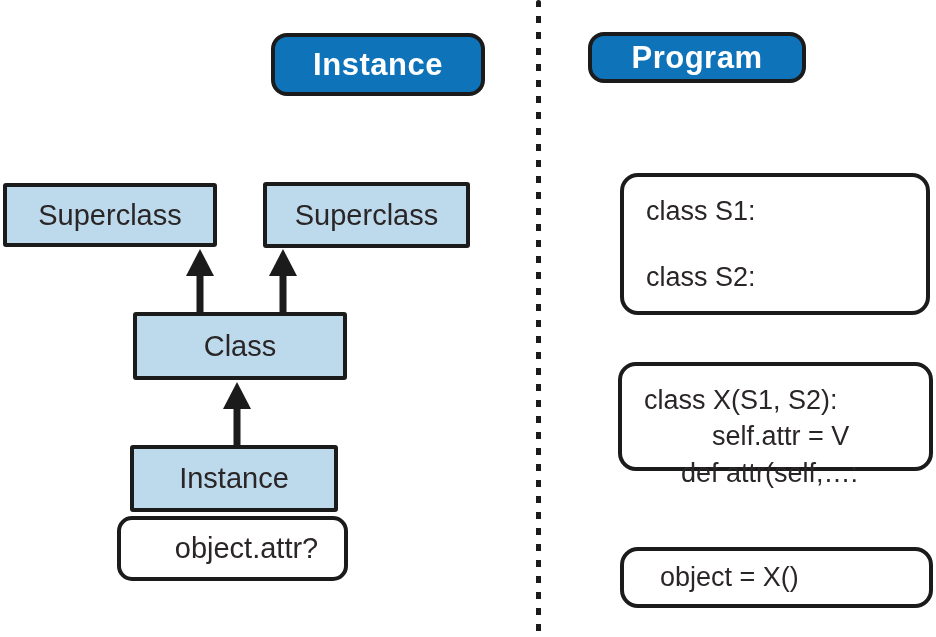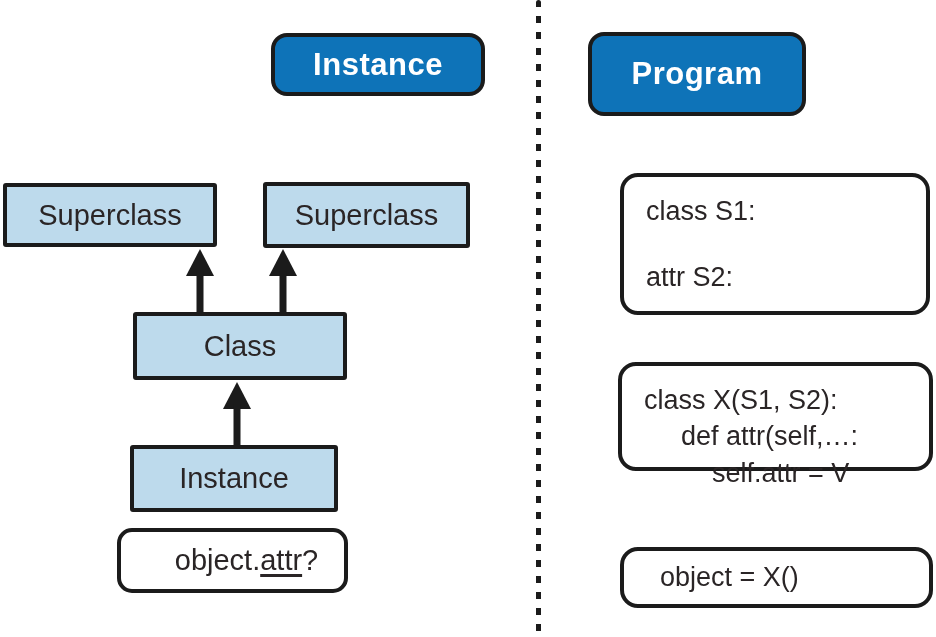--- a/index.html
+++ b/index.html
@@ -76,33 +76,32 @@
     justify-content: space-between;
     padding: 16px 12px 16px 22px;
   }
   .code-box.tight { justify-content: center; }
   .code-line { white-space: pre; line-height: 1.35; }
   .indent-1 { padding-left: 37px; }
   .indent-2 { padding-left: 68px; }
   .arrow-svg { position: absolute; width: 30px; height: 64px; }
   .arrow-svg polygon, .arrow-svg rect { fill: var(--outline); }
   .attr-underline {
-    text-decoration: underline;
     text-decoration-thickness: 2.5px;
     text-underline-offset: 4px;
     text-align: right;
   }
   
   #hdr-objects  { left: 271px; top: 33px;  width: 214px; height: 63px; }
-  #hdr-program  { left: 588px; top: 32px;  width: 218px; height: 84px; text-align: right; }
+  #hdr-program  { left: 588px; top: 32px;  width: 218px; height: 51px; text-align: right; }
   #superclass-l { left: 3px;   top: 183px; width: 214px; height: 64px; }
   #superclass-r { left: 263px; top: 182px; width: 207px; height: 66px; }
   #class-node   { left: 133px; top: 312px; width: 214px; height: 68px; }
   #instance-node{ left: 130px; top: 445px; width: 208px; height: 67px; }
-  #lookup-box   { left: 117px; top: 528px; width: 231px; height: 65px; padding-left: 28px; }
+  #lookup-box   { left: 117px; top: 516px; width: 231px; height: 65px; padding-left: 28px; }
   #rbox-super   { left: 620px; top: 173px; width: 310px; height: 142px; }
   #rbox-class   { left: 618px; top: 362px; width: 315px; height: 109px; }
   #rbox-inst    { left: 620px; top: 547px; width: 313px; height: 61px; padding-top: 8px; padding-bottom: 8px; padding-left: 36px; }
   #arrow-a { left: 185px; top: 249px; }
   #arrow-b { left: 268px; top: 249px; }
   #arrow-c { left: 222px; top: 382px; }
 </style>
 </head>
 <body>
 
@@ -136,26 +135,26 @@
   </svg>
   <svg class="arrow-svg" id="arrow-c" viewBox="0 0 30 64">
     <polygon points="15,0 29,27 1,27"></polygon>
     <rect x="11.5" y="22" width="7" height="42"></rect>
   </svg>
 
   <div class="header-box" id="hdr-program">Program</div>
 
   <div class="code-box" id="rbox-super">
     <div class="code-line">class S1:</div>
-    <div class="code-line">attr S2:</div>
+    <div class="code-line">class S2:</div>
   </div>
 
   <div class="code-box" id="rbox-class">
     <div class="code-line">class X(S1, S2):</div>
+    <div class="code-line indent-2">self.attr = V</div>
     <div class="code-line indent-1">def attr(self,…:</div>
-    <div class="code-line indent-2">self.attr = V</div>
   </div>
 
   <div class="code-box tight" id="rbox-inst">
     <div class="code-line">object = X()</div>
   </div>
 
 </div>
 
 </body></html>

